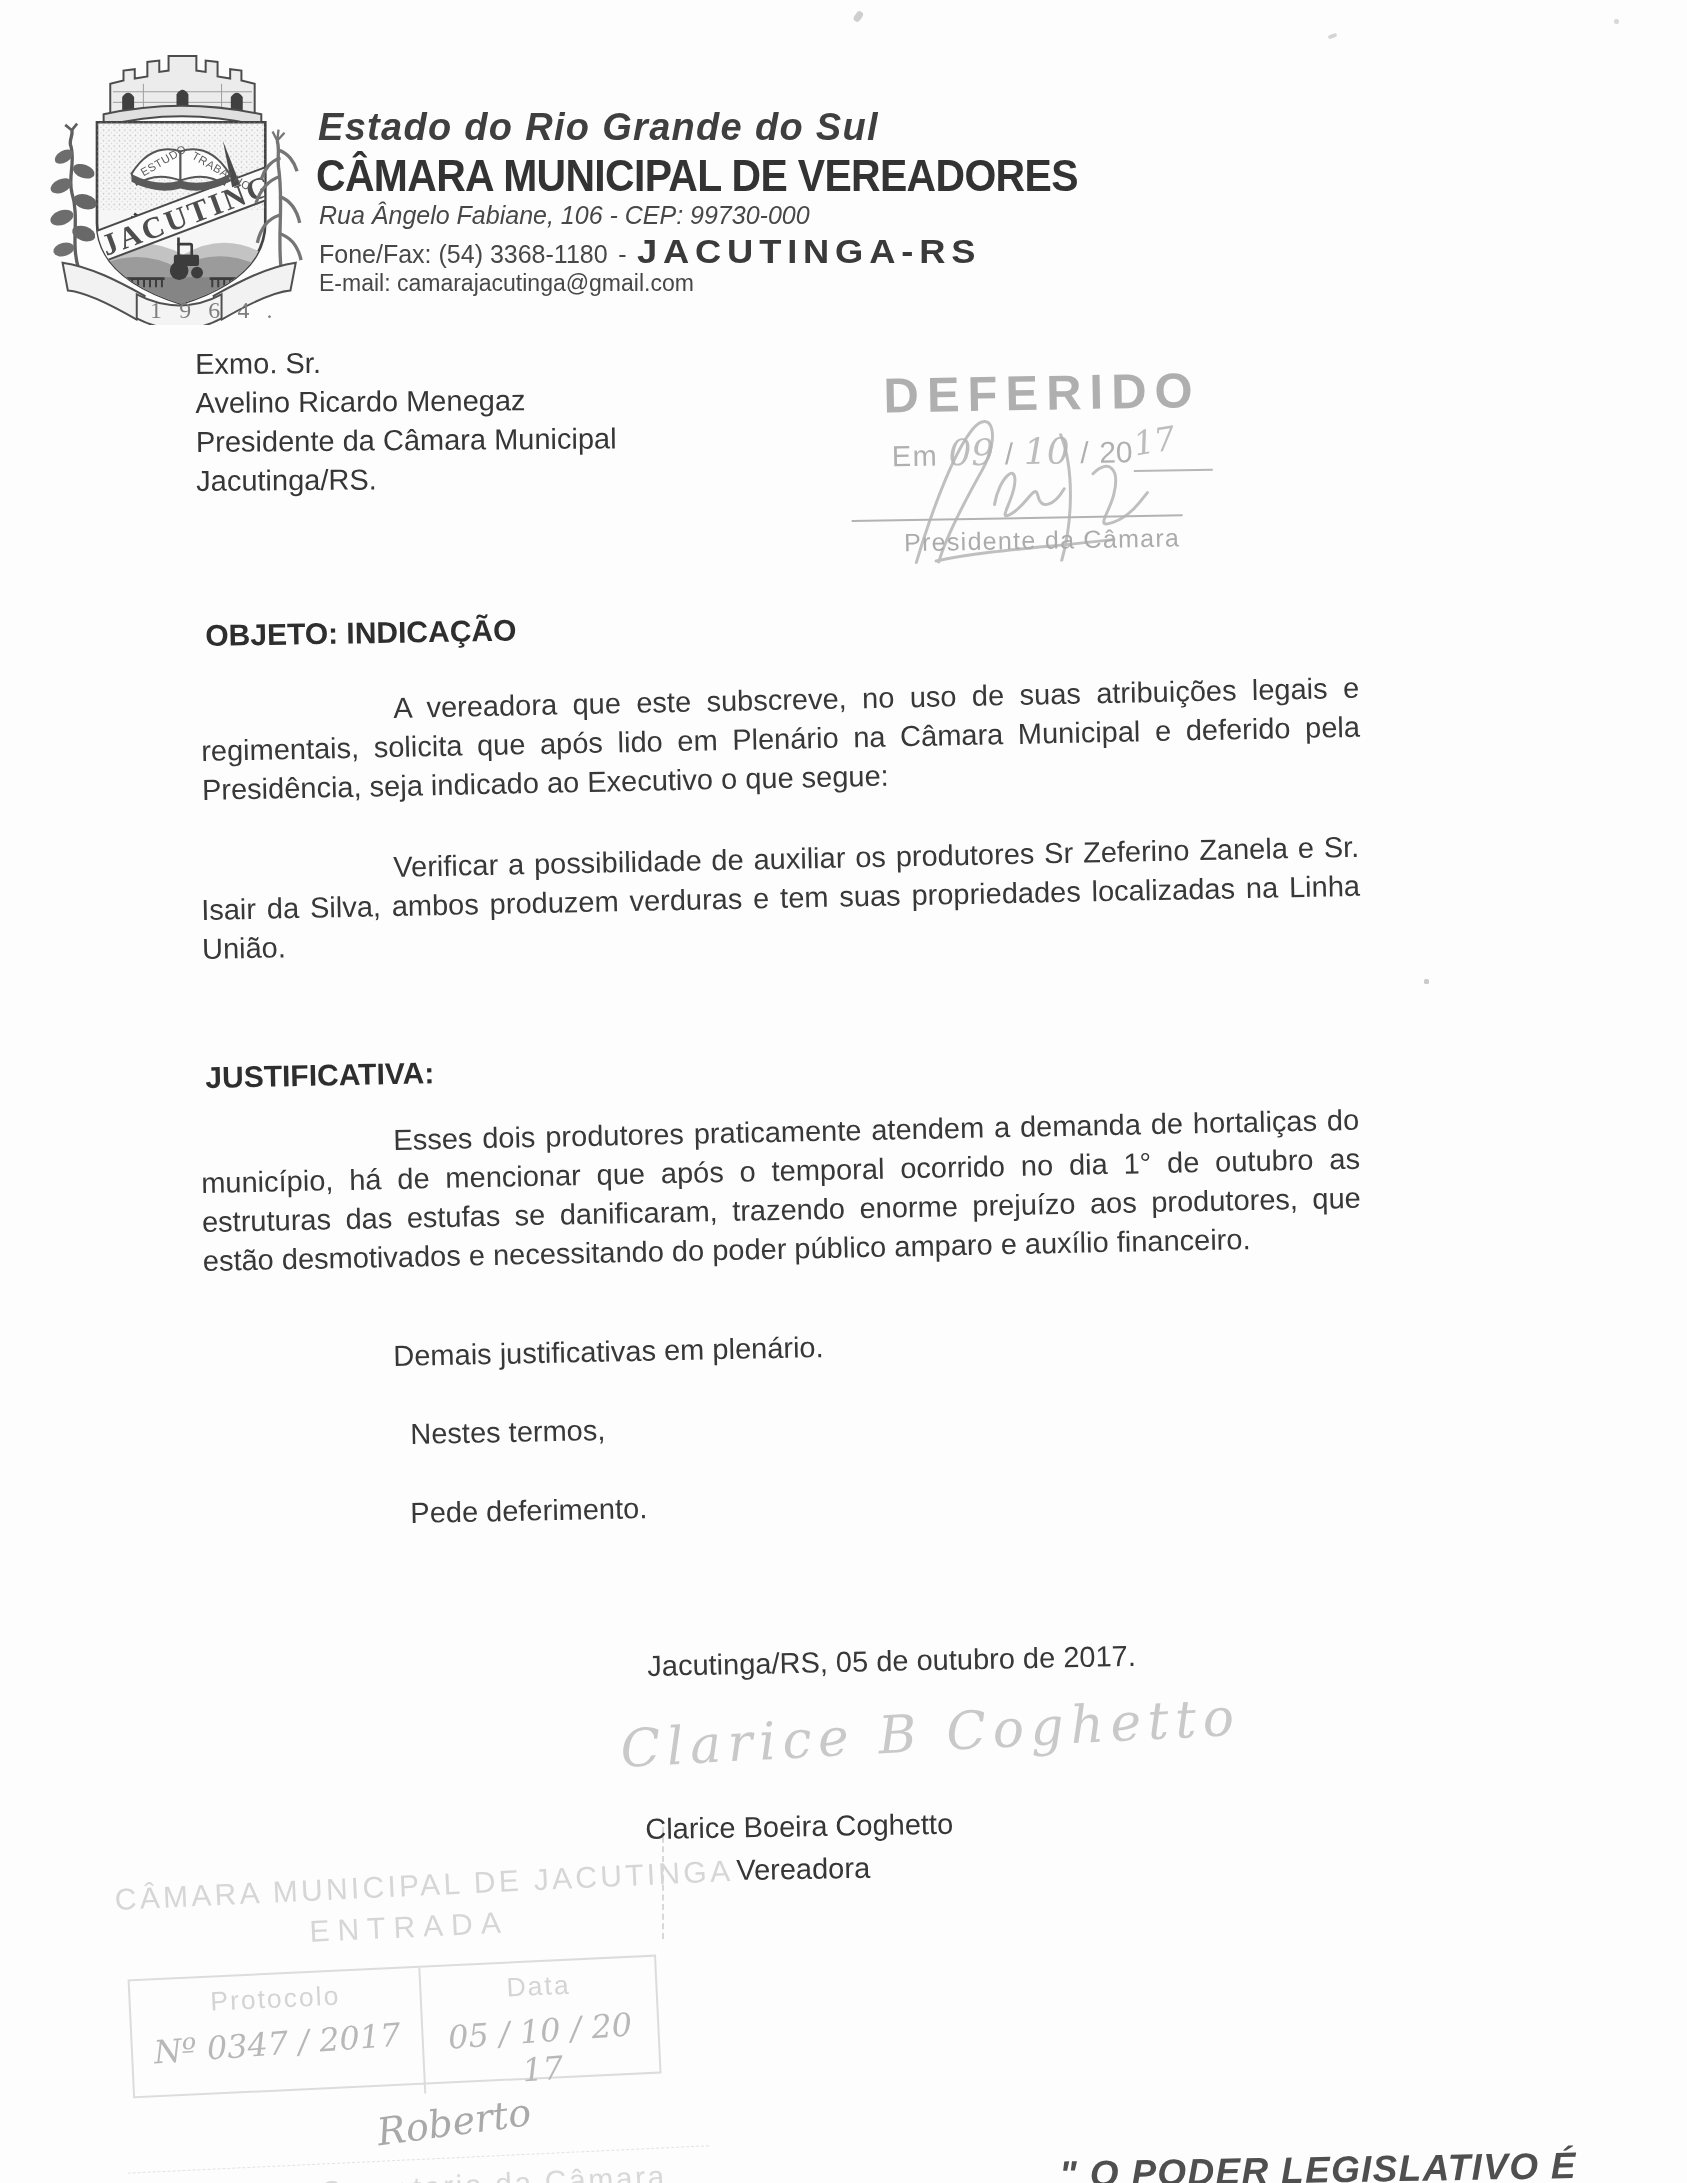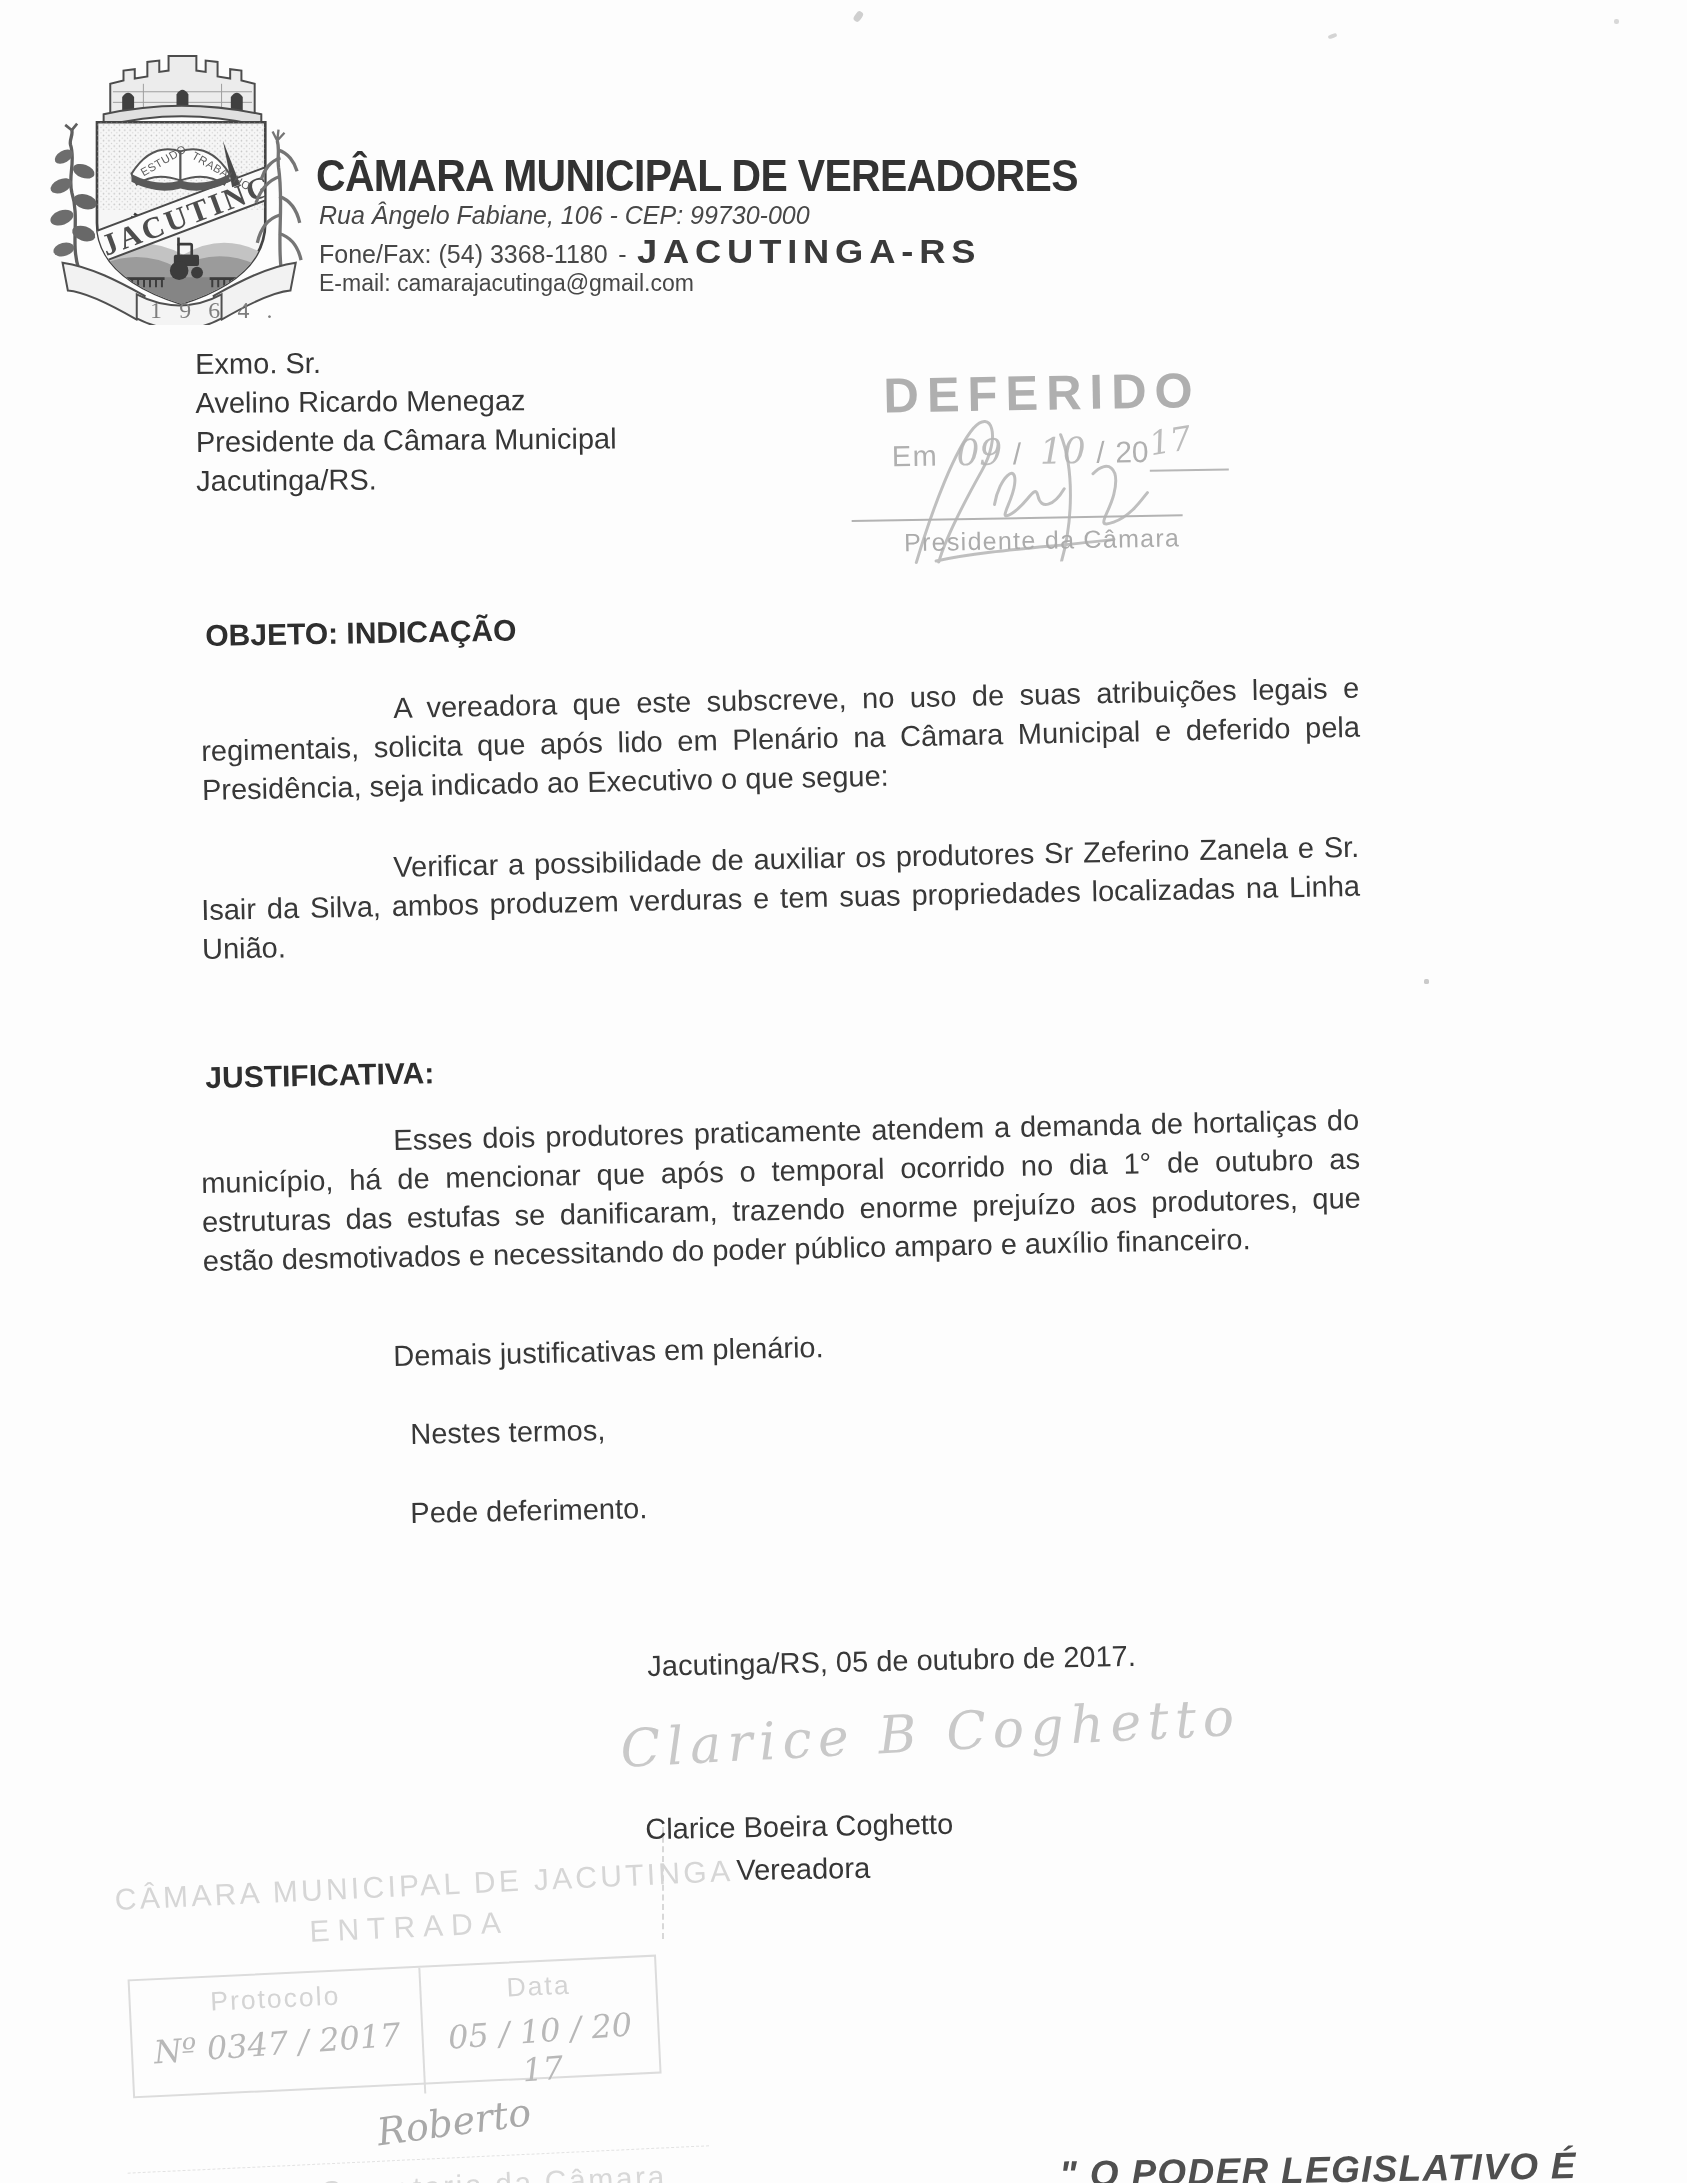--- a/index.html
+++ b/index.html
@@ -31,21 +31,21 @@
 
   
   .def-stamp { left:853px; top:368px; width:370px; height:198px; color:#a7a7a7;
     transform:rotate(-1deg); transform-origin:left top; }
   .def-title { position:absolute; left:30px; top:0; font-size:49px; font-weight:700;
     letter-spacing:8px; color:#a2a2a2; opacity:.85; }
   .def-daterow { position:absolute; left:5.3px; top:66px; display:flex; align-items:baseline; gap:10.6px; }
   .def-em { font-size:29px; color:#b0b0b0; letter-spacing:1.3px;margin-left:32px; }
   .def-sl, .def-yp { font-size:30px; color:#b0b0b0; }
   .hw { font-family:"DejaVu Serif", serif; font-style:italic; }
-  .def-day,.def-mon { font-size:36px; color:#bdbdbd;margin-left:8px; }
+  .def-day,.def-mon { font-size:36px; color:#bdbdbd; }
   .def-underline { display:inline-block; width:79px; border-bottom:2.6px solid #b7b7b7; margin-left:-9.3px; }
   .def-yy { display:inline-block; font-size:33px; color:#bdbdbd;
     transform:translateY(-9.3px) rotate(-8deg); }
   .def-sig { position:absolute; left:40px; top:32px; width:284px; height:165px; }
   .def-rule { position:absolute; left:-4px; top:152px; width:331px; border-top:2px solid #b3b3b3; }
   .def-role { position:absolute; left:48px; top:161px; font-size:25px; letter-spacing:1.3px; color:#ababab; }
 
   
   .subject { left:205px; top:619px; font-size:30px; font-weight:bold; color:#2e2e2e;
     transform:rotate(-1deg); transform-origin:left top; }
@@ -184,20 +184,21 @@
     </g>
 
     <g>
       <path d="M28 330 C70 336 112 358 152 380 L140 416 C102 394 62 374 36 372 Z" fill="#f2f2f2" stroke="#505050" stroke-width="3"></path>
       <path d="M380 330 C338 336 296 358 256 380 L268 416 C306 394 346 374 372 372 Z" fill="#f2f2f2" stroke="#505050" stroke-width="3"></path>
       <path d="M140 378 C182 400 228 400 268 378 L268 414 C228 436 182 436 140 414 Z" fill="#f4f4f4" stroke="#505050" stroke-width="3"></path>
       <text x="160" y="414" font-family="Liberation Serif, serif" font-size="36" letter-spacing="26" fill="#7e7e7e">1964.</text>
     </g>
   </svg>
 
+  <div class="abs hdr-estado">Estado do Rio Grande do Sul</div>
   <div class="abs hdr-org">CÂMARA MUNICIPAL DE VEREADORES</div>
   <div class="abs hdr-address">Rua Ângelo Fabiane, 106 - CEP: 99730-000</div>
   <div class="abs hdr-phoneline">
     <span class="hdr-phone">Fone/Fax: (54) 3368-1180</span>
     <span class="hdr-sep">-</span>
     <span class="hdr-city">JACUTINGA-RS</span>
   </div>
   <div class="abs hdr-email">E-mail: camarajacutinga@gmail.com</div>
 
   <div class="abs addressee">

